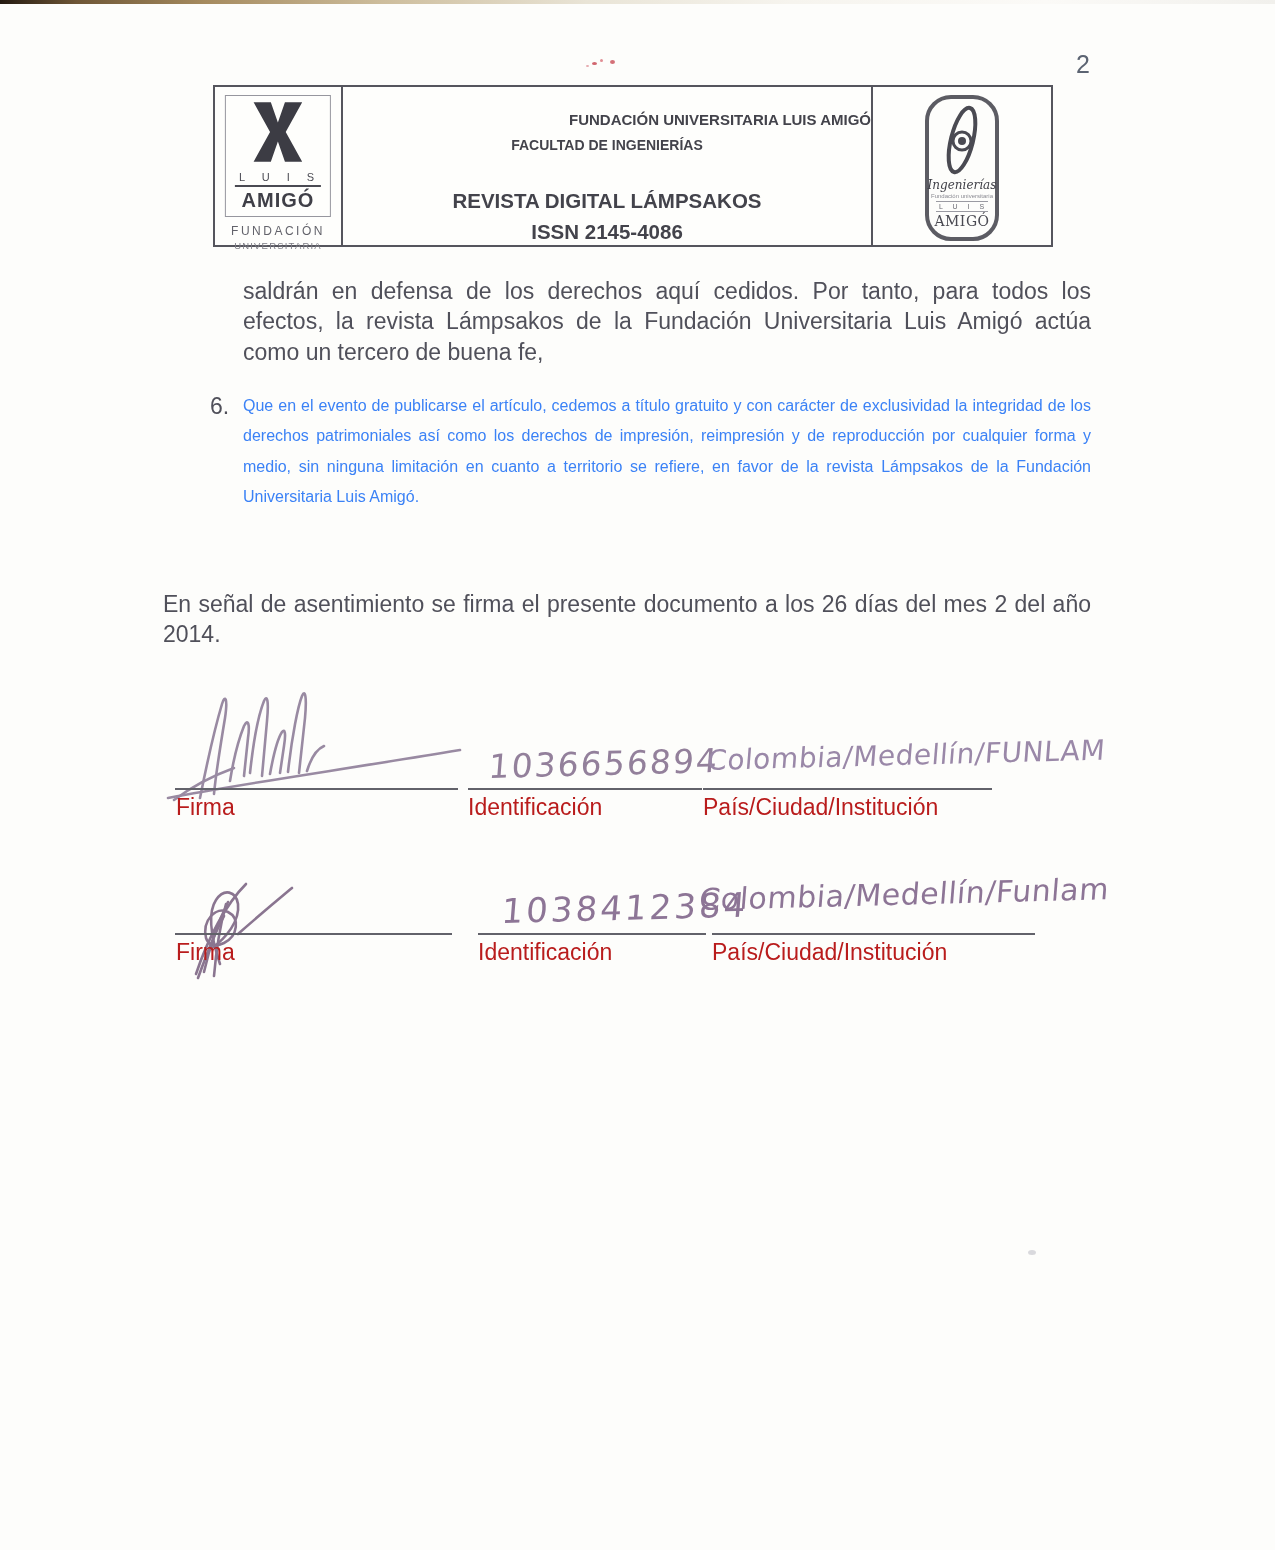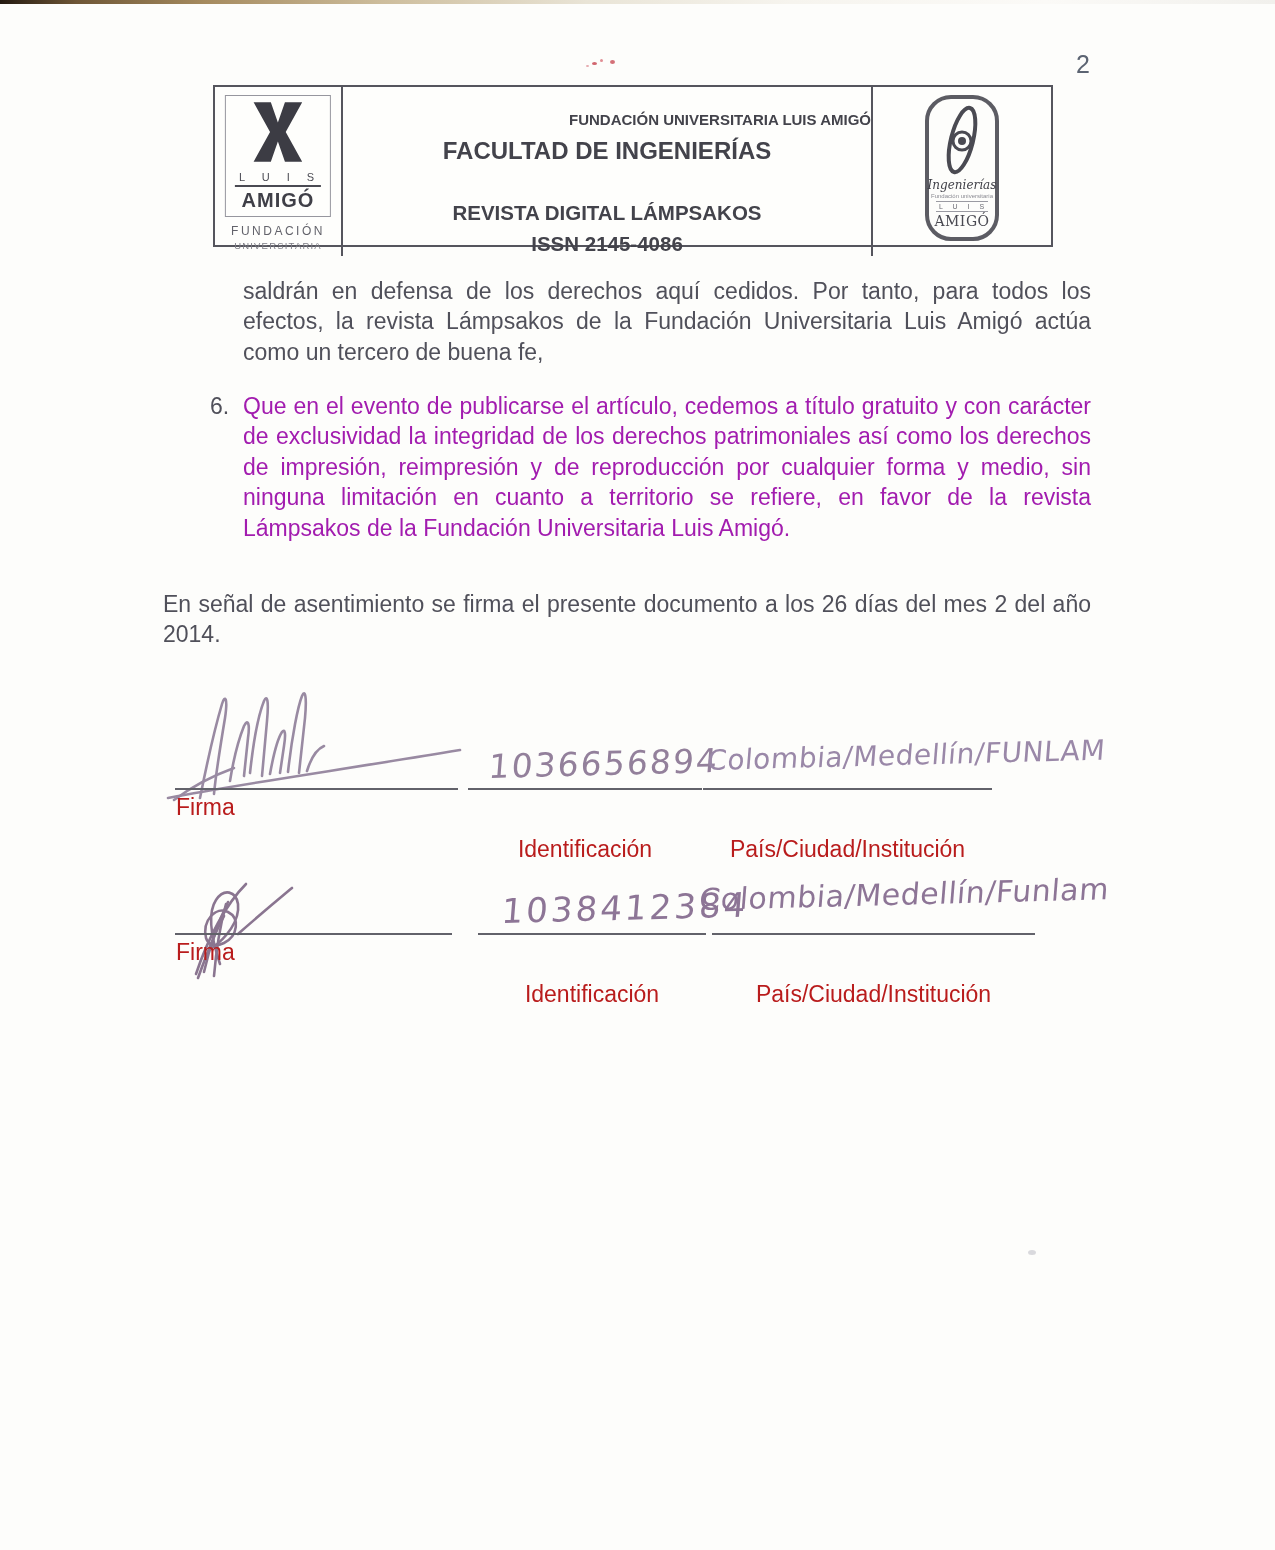--- a/index.html
+++ b/index.html
@@ -26,48 +26,48 @@
   .luis-logo { position:absolute; left:50%; top:8px; transform:translateX(-50%); text-align:center; }
   .logo-frame { border:1px solid #96969e; padding:5px 9px 4px; display:inline-block; }
   .logo-luis { font-size:11px; letter-spacing:7px; color:#4a4a52; border-bottom:2px solid #4a4a52;
                padding:2px 0 2px 4px; margin-top:2px; white-space:nowrap; }
   .logo-amigo { font-size:20px; font-weight:bold; letter-spacing:1px; color:#3f3f47; margin-top:2px; }
   .logo-fund { font-size:12px; letter-spacing:2.5px; color:#63636b; margin-top:7px; }
   .logo-univ { font-size:9.5px; letter-spacing:1.2px; color:#7d7d85; margin-top:2px; }
 
   .center-head { text-align:center; padding-top:24px; color:#43434b; }
   .center-head .l1 { font-size:15px; font-weight:bold;text-align:right; }
-  .center-head .l2 { font-size:24px; font-weight:bold; margin-top:9px; }
+  .center-head .l2 { font-size:14px; font-weight:bold; margin-top:9px; }
   .center-head .l3 { font-size:20.5px; font-weight:bold; margin-top:36px; }
   .center-head .l4 { font-size:20.5px; font-weight:bold; margin-top:7px; }
 
   .ing-logo {
     position:absolute; left:50%; top:8px; transform:translateX(-50%);
     width:66px; height:134px; border:4px solid #5c5c63; border-radius:26px;
     display:flex; flex-direction:column; align-items:center; text-align:center;
     padding-top:4px; background:#fdfdfb;
   }
   .ing-name { font-family:"DejaVu Serif", serif; font-style:italic; font-size:12px; color:#3f3f47; margin-top:1px; }
   .ing-sub  { font-size:6px; color:#8a8a92; margin-top:1px; }
   .ing-luis { font-size:7px; letter-spacing:4px; color:#6a6a72; border-top:1px solid #9a9aa2;
               border-bottom:1px solid #9a9aa2; padding:1px 0 1px 3px; margin-top:2px; }
   .ing-amigo { font-family:"DejaVu Serif", serif; font-size:14px; color:#4a4a52; letter-spacing:0.5px; margin-top:1px; }
 
   
   .para { position:absolute; font-size:23px; line-height:30.4px; text-align:justify; color:#50505a; }
   .p1 { left:243px; top:276px; width:848px; }
   .item6 { position:absolute; left:210px; top:391px; width:881px; display:flex; }
   .item6 .num { width:33px; flex:none; font-size:23px; line-height:30.4px; color:#50505a; }
-  .item6 .txt { width:848px; font-size:23px; line-height:30.4px; text-align:justify; color:#a21caf; }
+  .item6 .txt { width:848px; font-size:16px; line-height:30.4px; text-align:justify; color:#3b82f6; }
   .closing { left:163px; top:589px; width:928px; }
 
   
   .sig-line { position:absolute; height:0; border-top:2px solid #62626a; }
   .sig-label { position:absolute; font-size:23px; color:#b91c1c; }
-  .sig-label.center { text-align:center;margin-top:42px; }
+  .sig-label.center { text-align:left; }
   .hand {
     position:absolute; font-family:"DejaVu Sans", sans-serif; white-space:nowrap;
     transform:skewX(-6deg) rotate(-1.5deg); transform-origin:left bottom;
   }
   .hand.id1 { left:487px; top:747px; font-size:33px; letter-spacing:2px; color:#93809b; }
   .hand.pl1 { left:706px; top:744px; font-size:28px; letter-spacing:0.5px; color:#9a88a8; }
   .hand.id2 { left:500px; top:891px; font-size:34px; letter-spacing:3px; color:#8d7596; }
   .hand.pl2 { left:698px; top:882px; font-size:30px; letter-spacing:0.5px; color:#8d7596; }
   .sig-svg { position:absolute; overflow:visible; }
 

